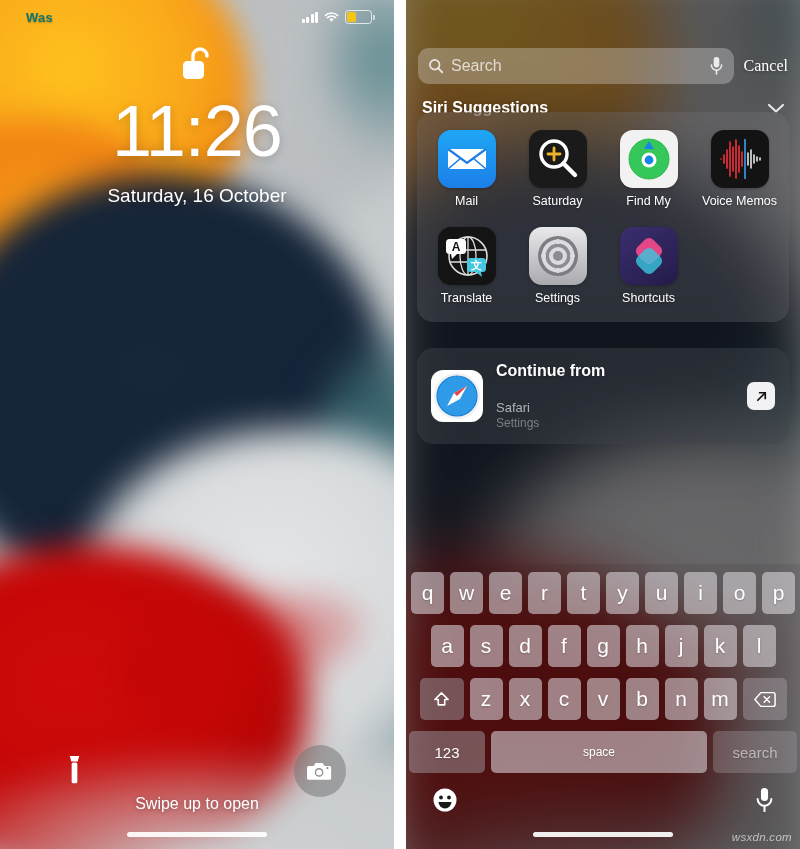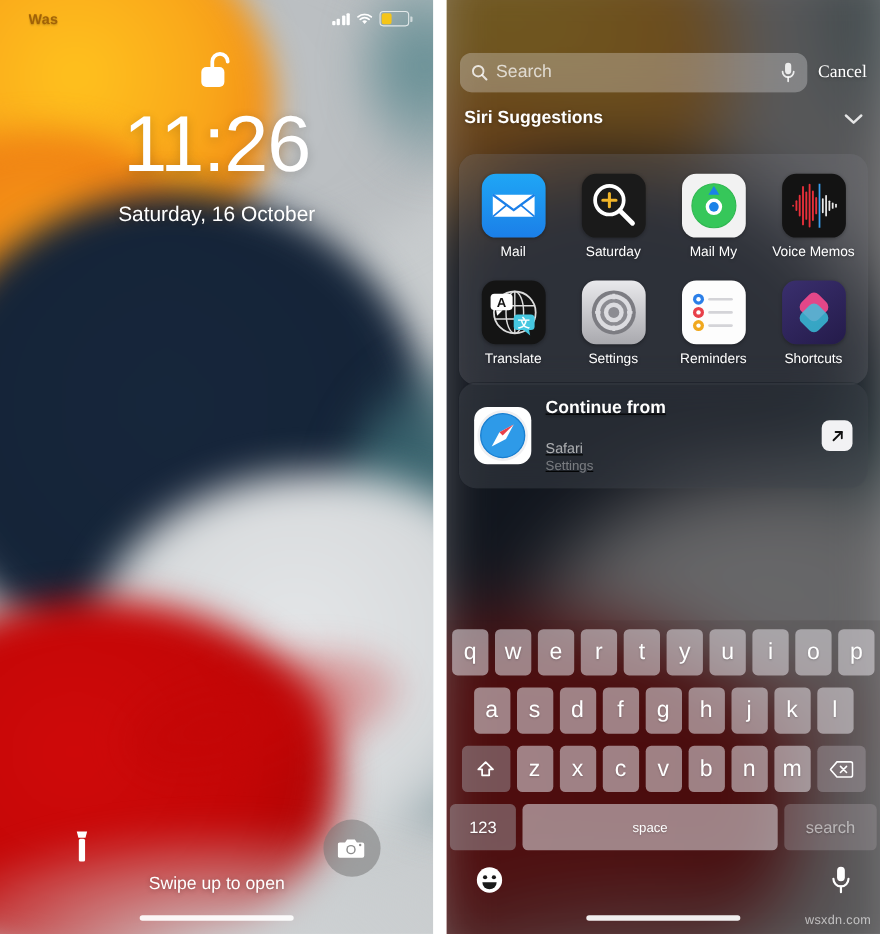--- a/index.html
+++ b/index.html
@@ -43,21 +43,21 @@
   .b-graybot{left:-60px;top:760px;width:520px;height:180px;
      background:radial-gradient(ellipse at 50% 60%, #cfd2d4 0%, rgba(207,210,212,0) 85%);filter:blur(18px);}
 
   
   .wall-blur{filter:blur(26px) saturate(0.82) brightness(0.62);transform:scale(1.12);}
   .wall-dim{position:absolute;inset:0;background:rgba(22,20,24,0.30);}
 
   
   .statusbar{position:absolute;top:0;left:0;right:0;height:34px;display:flex;align-items:center;
      justify-content:space-between;padding:0 22px 0 26px;box-sizing:border-box;z-index:20;}
-  .sb-left{color:#a16207;font-size:13px;font-weight:600;letter-spacing:.2px;
+  .sb-left{color:#0f766e;font-size:13px;font-weight:600;letter-spacing:.2px;
      text-shadow:0 1px 2px rgba(0,0,0,.28);white-space:nowrap;overflow:hidden;max-width:120px;}
   .sb-right{display:flex;align-items:center;gap:6px;}
   .bars{display:flex;align-items:flex-end;gap:1.5px;height:11px;}
   .bars i{display:block;width:3px;background:#fff;border-radius:1px;}
   .bars i:nth-child(1){height:4px}.bars i:nth-child(2){height:6px}
   .bars i:nth-child(3){height:8.5px}.bars i:nth-child(4){height:11px}
   .wifi{width:15px;height:11px;position:relative;}
   .batt{width:25px;height:12px;border:1.4px solid rgba(255,255,255,.75);border-radius:3.5px;position:relative;}
   .batt::after{content:"";position:absolute;right:-3.5px;top:3.5px;width:2px;height:5px;
      background:rgba(255,255,255,.6);border-radius:0 1px 1px 0;}
@@ -87,52 +87,52 @@
      backdrop-filter:blur(8px);}
   .searchbox .ph{flex:1;color:rgba(255,255,255,.72);font-size:16px;margin-left:7px;}
   .cancel{color:#fff;font-size:16px;white-space:nowrap;text-shadow:0 1px 3px rgba(0,0,0,.35);font-family:Liberation Serif, serif;}
 
   .sec-head{position:absolute;top:99px;left:16px;right:14px;display:flex;align-items:center;
      justify-content:space-between;}
   .sec-head .t{color:#fff;font-size:16px;font-weight:700;text-shadow:0 1px 4px rgba(0,0,0,.3);}
 
   .card{position:absolute;border-radius:16px;background:rgba(128,128,135,0.26);
      backdrop-filter:blur(14px);}
-  .grid-card{top:140px;left:11px;right:11px;height:210px;}
+  .grid-card{top:112px;left:11px;right:11px;height:210px;}
   .apps{position:absolute;inset:0;display:grid;grid-template-columns:repeat(4,1fr);
      grid-template-rows:repeat(2,1fr);padding:8px 4px;box-sizing:border-box;}
   .app{display:flex;flex-direction:column;align-items:center;justify-content:center;gap:6px;}
   .app .ic{width:58px;height:58px;border-radius:13px;overflow:hidden;position:relative;
      box-shadow:0 1px 3px rgba(0,0,0,.25);}
   .app .lb{color:#fff;font-size:12.5px;text-shadow:0 1px 3px rgba(0,0,0,.35);white-space:nowrap;}
 
   .handoff{top:348px;left:11px;right:11px;height:96px;display:flex;align-items:center;padding:0 14px;
      box-sizing:border-box;gap:13px;background:rgba(70,74,82,0.40);}
-  .ho-txt{flex:1;min-width:0;text-decoration:underline;}
+  .ho-txt{flex:1;min-width:0;}
   .ho-t{color:#fff;font-size:16px;font-weight:700;line-height:1.18;text-shadow:0 1px 3px rgba(0,0,0,.3);}
   .ho-s{color:rgba(255,255,255,.62);font-size:13px;margin-top:19px;}
   .ho-h{color:rgba(255,255,255,.38);font-size:12px;margin-top:1px;}
   .ho-btn{width:28px;height:28px;border-radius:7px;background:#f2f2f4;
      display:flex;align-items:center;justify-content:center;flex:0 0 auto;}
 
   
   .kb{position:absolute;left:0;right:0;bottom:0;height:285px;background:rgba(40,30,32,0.10);}
   .kbrow{display:flex;justify-content:center;align-items:center;gap:6px;padding:0 3px;}
   .r1{margin-top:8px;} .r2{margin-top:11px;} .r3{margin-top:11px;} .r4{margin-top:11px;}
   .key{height:42px;border-radius:5px;background:rgba(225,222,226,0.56);color:#fff;
      display:flex;align-items:center;justify-content:center;font-size:21px;
      text-shadow:0 1px 2px rgba(0,0,0,.22);}
   .k-l{width:33px;}
   .k-wide{width:44px;background:rgba(160,152,158,0.50);}
-  .k-123{width:60px;font-size:15px;background:rgba(160,152,158,0.50);}
+  .k-123{width:76px;font-size:15px;background:rgba(160,152,158,0.50);}
   .k-space{flex:1;font-size:12px;}
   .k-search{width:84px;font-size:15px;background:rgba(160,152,158,0.38);color:rgba(255,255,255,.55);}
   .kbbottom{display:flex;align-items:center;justify-content:space-between;padding:14px 26px 0;}
   .wm{position:absolute;right:8px;bottom:6px;color:rgba(255,255,255,.62);font-size:11.5px;
-     letter-spacing:.3px;}
+     letter-spacing:.3px;font-style:italic;}
   svg{display:block;}
 </style>
 </head>
 <body>
 
 <div class="stage">
 
   <div class="phone phone-left">
 
     <div class="wall">
@@ -282,21 +282,21 @@
           <div class="app">
             <div class="ic" style="background:#f2f2f2">
               <svg width="58" height="58" viewBox="0 0 58 58">
                 <circle cx="29" cy="29" r="20" fill="#36c75a"></circle>
                 <circle cx="29" cy="29" r="20" fill="none" stroke="#2fb750" stroke-width="1"></circle>
                 <circle cx="29" cy="30" r="7.5" fill="#fff"></circle>
                 <circle cx="29" cy="30" r="4.4" fill="#1a83e8"></circle>
                 <path d="M29 11 l5 8 h-10 Z" fill="#1a83e8"></path>
               </svg>
             </div>
-            <div class="lb">Mail My</div>
+            <div class="lb">Find My</div>
           </div>
 
           <div class="app">
             <div class="ic" style="background:#131313">
               <svg width="58" height="58" viewBox="0 0 58 58">
                 <g stroke="#e8303a" stroke-width="1.7" stroke-linecap="round">
                   <path d="M10 29 v0"></path>
                     <path d="M13 25 v8"></path>
                     <path d="M16 20 v18"></path>
                   <path d="M19 12 v34"></path>
@@ -347,38 +347,20 @@
                 <circle cx="29" cy="29" r="9" fill="#dcdce0"></circle>
                 <circle cx="29" cy="29" r="5" fill="#8c8c92"></circle>
                 <g stroke="#dcdce0" stroke-width="2.6">
                   <path d="M29 17 v-5 M29 41 v5 M17 29 h-5 M41 29 h5"></path>
                 </g>
               </svg>
             </div>
             <div class="lb">Settings</div>
           </div>
 
-          <div class="app">
-            <div class="ic" style="background:#fdfdfd">
-              <svg width="58" height="58" viewBox="0 0 58 58">
-                <circle cx="15" cy="17" r="5" fill="#2b7fe8"></circle>
-                  <circle cx="15" cy="17" r="2" fill="#fff"></circle>
-                <circle cx="15" cy="29" r="5" fill="#e8404a"></circle>
-                  <circle cx="15" cy="29" r="2" fill="#fff"></circle>
-                <circle cx="15" cy="41" r="5" fill="#f0a81e"></circle>
-                  <circle cx="15" cy="41" r="2" fill="#fff"></circle>
-                <g stroke="#d4d4d8" stroke-width="2.4" stroke-linecap="round">
-                  <path d="M25 17 h20"></path>
-                    <path d="M25 29 h20"></path>
-                    <path d="M25 41 h20"></path>
-                </g>
-              </svg>
-            </div>
-            <div class="lb">Reminders</div>
-          </div>
 
           <div class="app">
             <div class="ic" style="background:linear-gradient(145deg,#3a2f6e,#241b4a)">
               <svg width="58" height="58" viewBox="0 0 58 58">
                 <g transform="translate(29,24) rotate(45)">
                   <rect x="-11" y="-11" width="22" height="22" rx="6" fill="#f24a8c" opacity=".92"></rect>
                 </g>
                 <g transform="translate(29,34) rotate(45)">
                   <rect x="-11" y="-11" width="22" height="22" rx="6" fill="#3ac7e0" opacity=".80"></rect>
                 </g>

